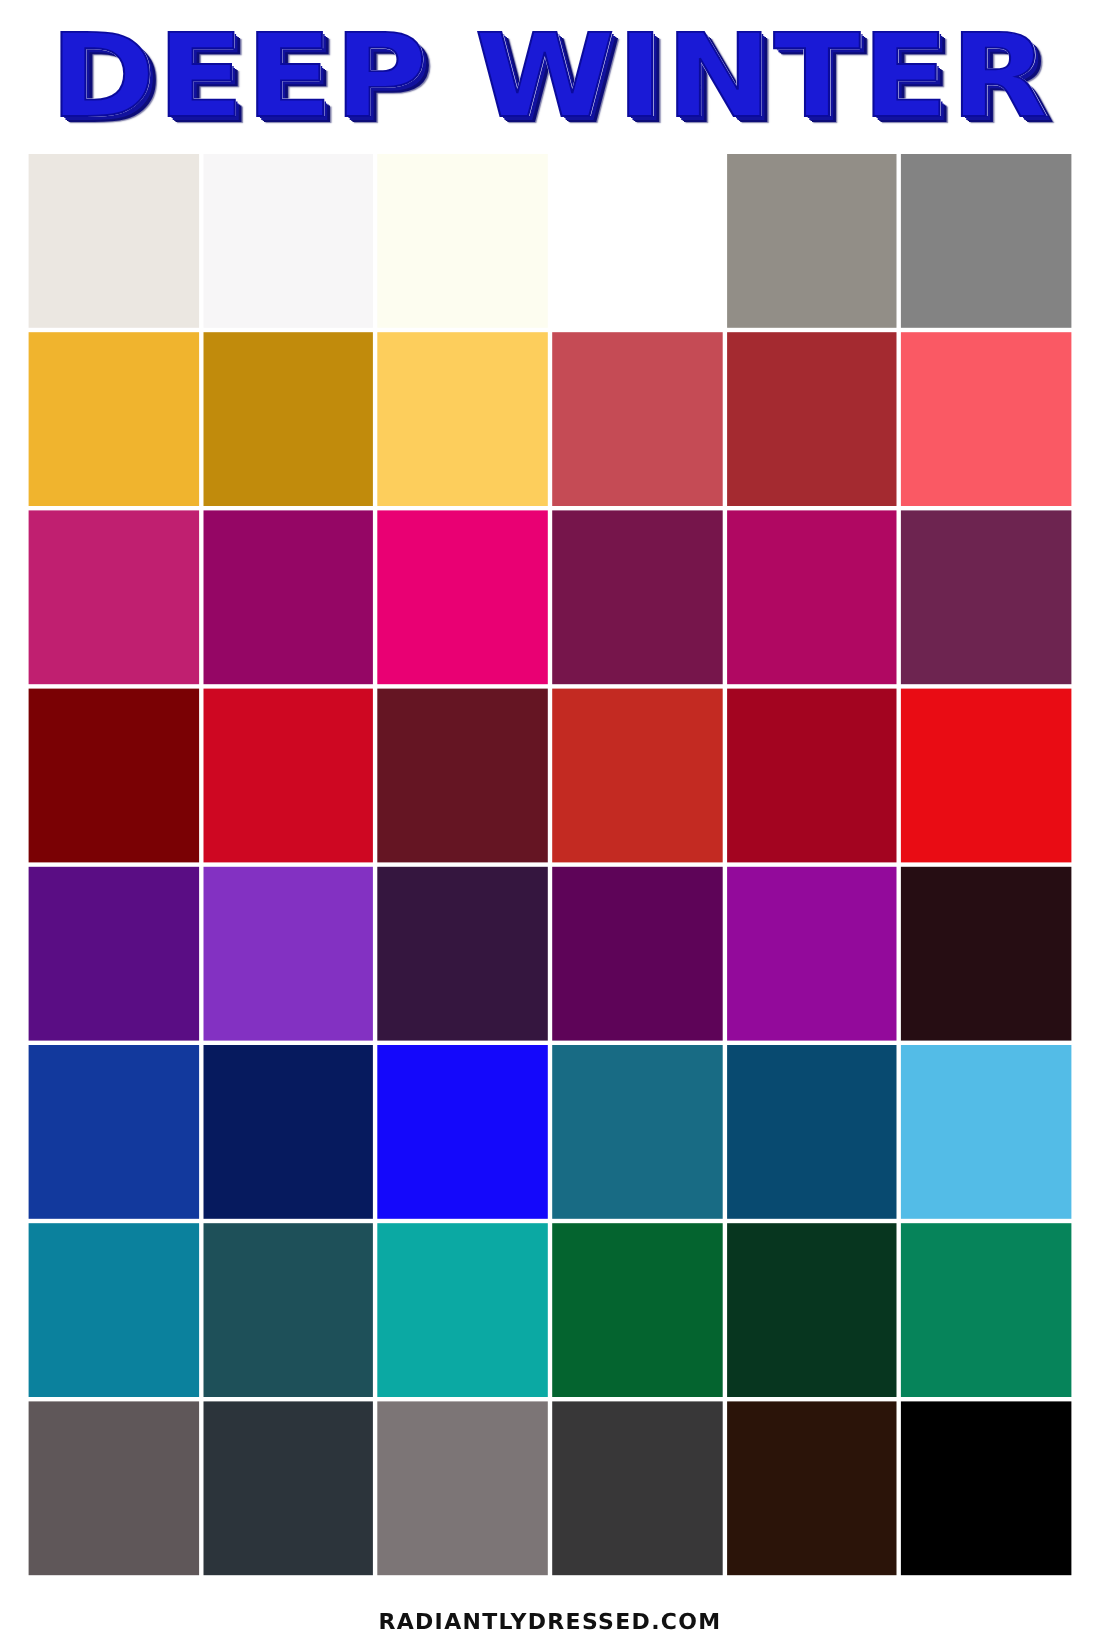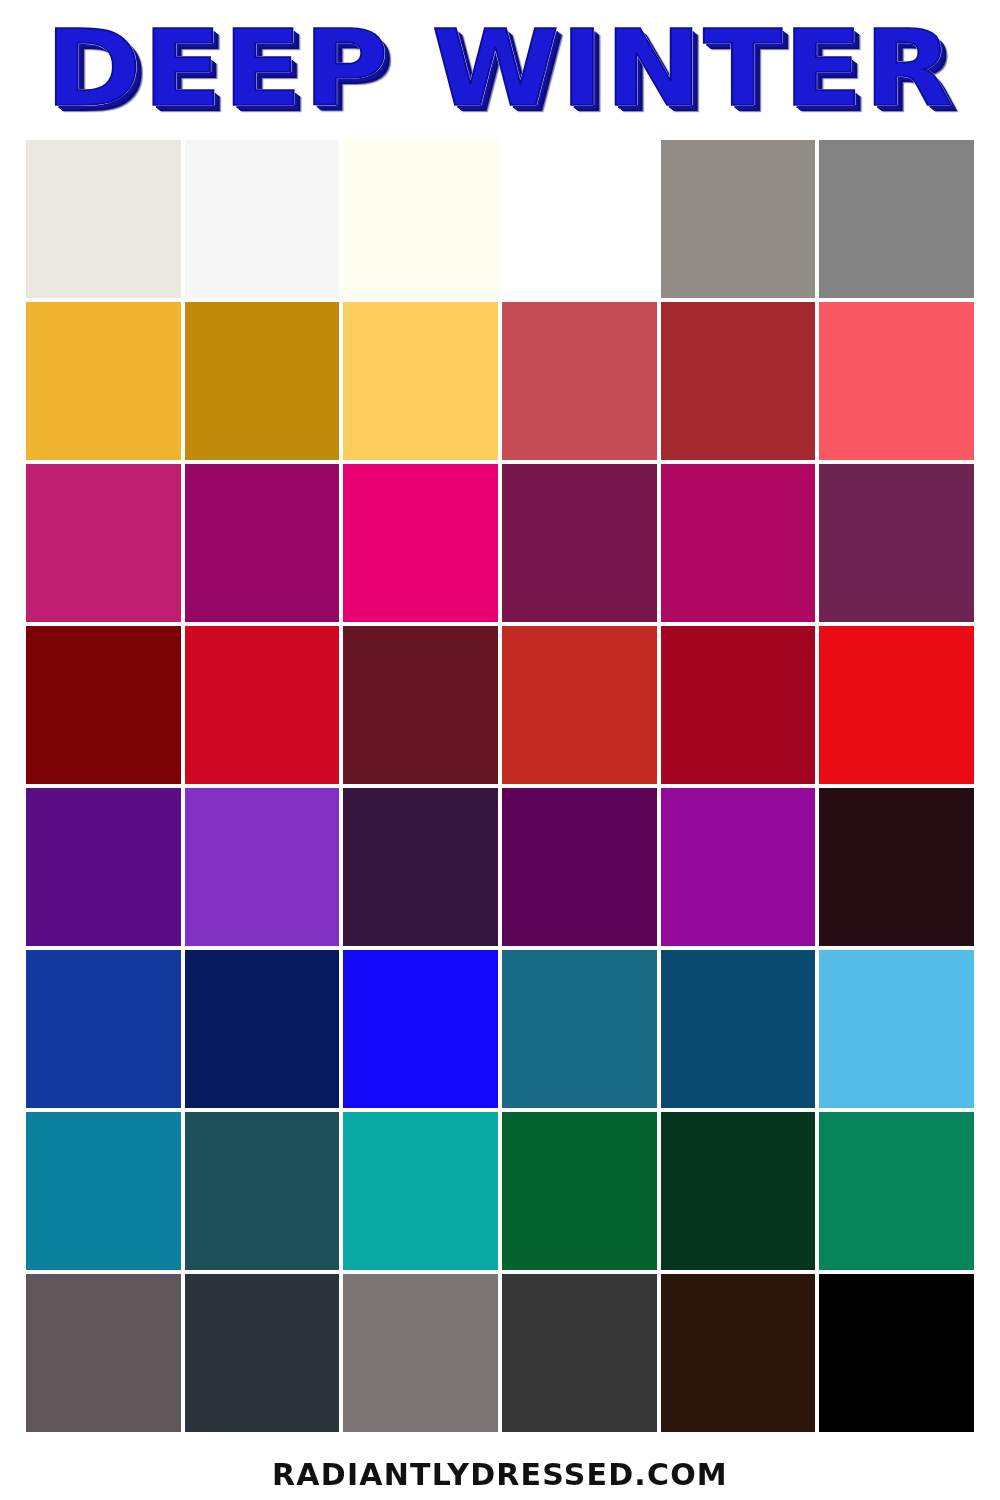--- a/index.html
+++ b/index.html
@@ -81,21 +81,21 @@
   .footer {
     flex: none;
     height: 52px;
     display: flex;
     align-items: center;
     justify-content: center;
   }
   .footer-text {
     font-family: "DejaVu Sans", sans-serif;
     font-weight: 700;
-    font-size: 30px;
+    font-size: 20px;
     letter-spacing: 1.2px;
     color: #111111;
     white-space: nowrap;
   }
 </style>
 </head>
 <body>
 
 <div class="page">
 

